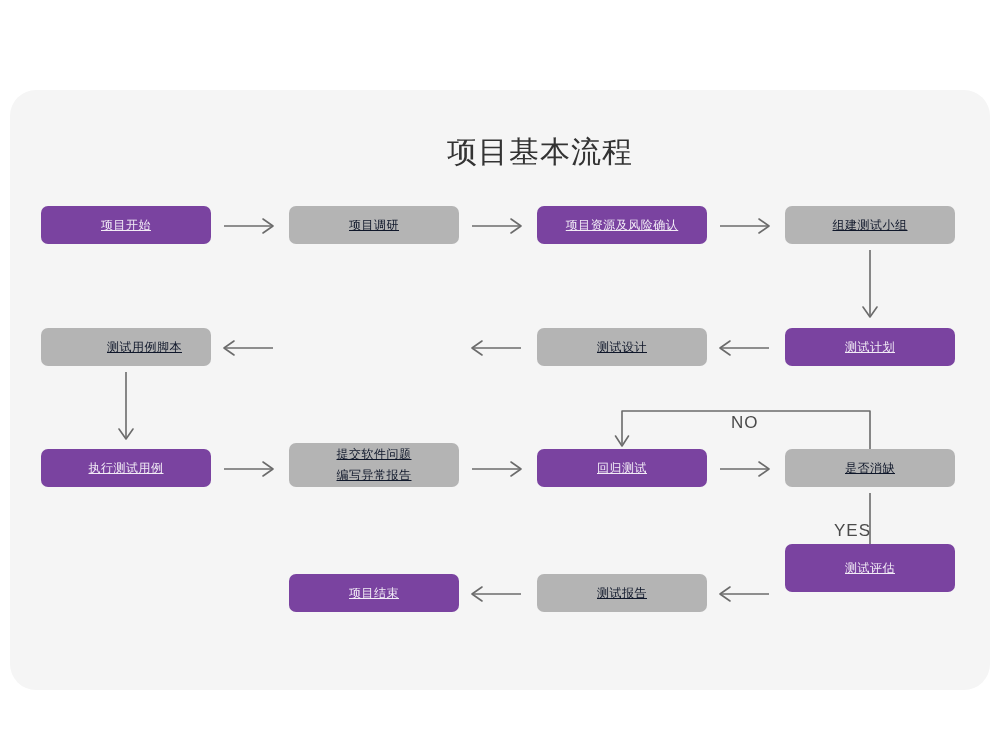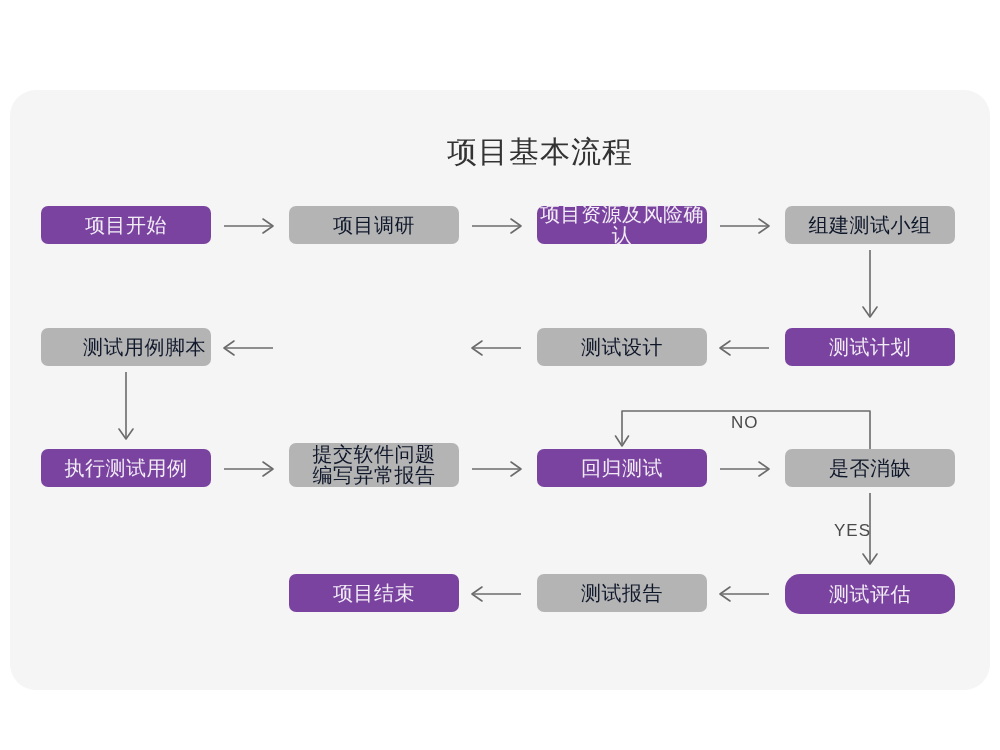--- a/index.html
+++ b/index.html
@@ -41,25 +41,26 @@
     line-height: 40px;
     padding-left: 40px;
   }
   .node {
     position: absolute;
     display: flex;
     align-items: center;
     justify-content: center;
     box-sizing: border-box;
     border-radius: 7px;
-    font-size: 20px;
+    font-size: 12px;
     line-height: 21px;
     text-align: center;
     white-space: pre-line;
     letter-spacing: 0.5px;
+    text-decoration: underline;
   }
   .node.purple {
     background: #7a43a0;
     color: #f2ecf6;
   }
   .node.gray {
     background: #b4b4b4;
     color: #0f172a;
   }
   .conn {
@@ -213,15 +214,15 @@
 
   <div class="node gray" style="left:537px; top:574px; width:170px; height:38px;">测试报告</div>
 
   <div class="conn" style="left:718px; top:584px;">
     <svg width="58" height="20" viewBox="0 0 58 20">
       <path d="M51 10 H3" stroke="#6b6b6b" stroke-width="1.6" fill="none"></path>
       <path d="M12 3 L2 10 L12 17" stroke="#6b6b6b" stroke-width="1.6" fill="none" stroke-linecap="round" stroke-linejoin="round"></path>
     </svg>
   </div>
 
-  <div class="node purple" style="left:785px; top:574px; width:170px; height:40px;border-radius:15px;">测试评估</div>
+  <div class="node purple" style="left:785px; top:544px; width:170px; height:48px;">测试评估</div>
 
 </div>
 
 </body></html>

